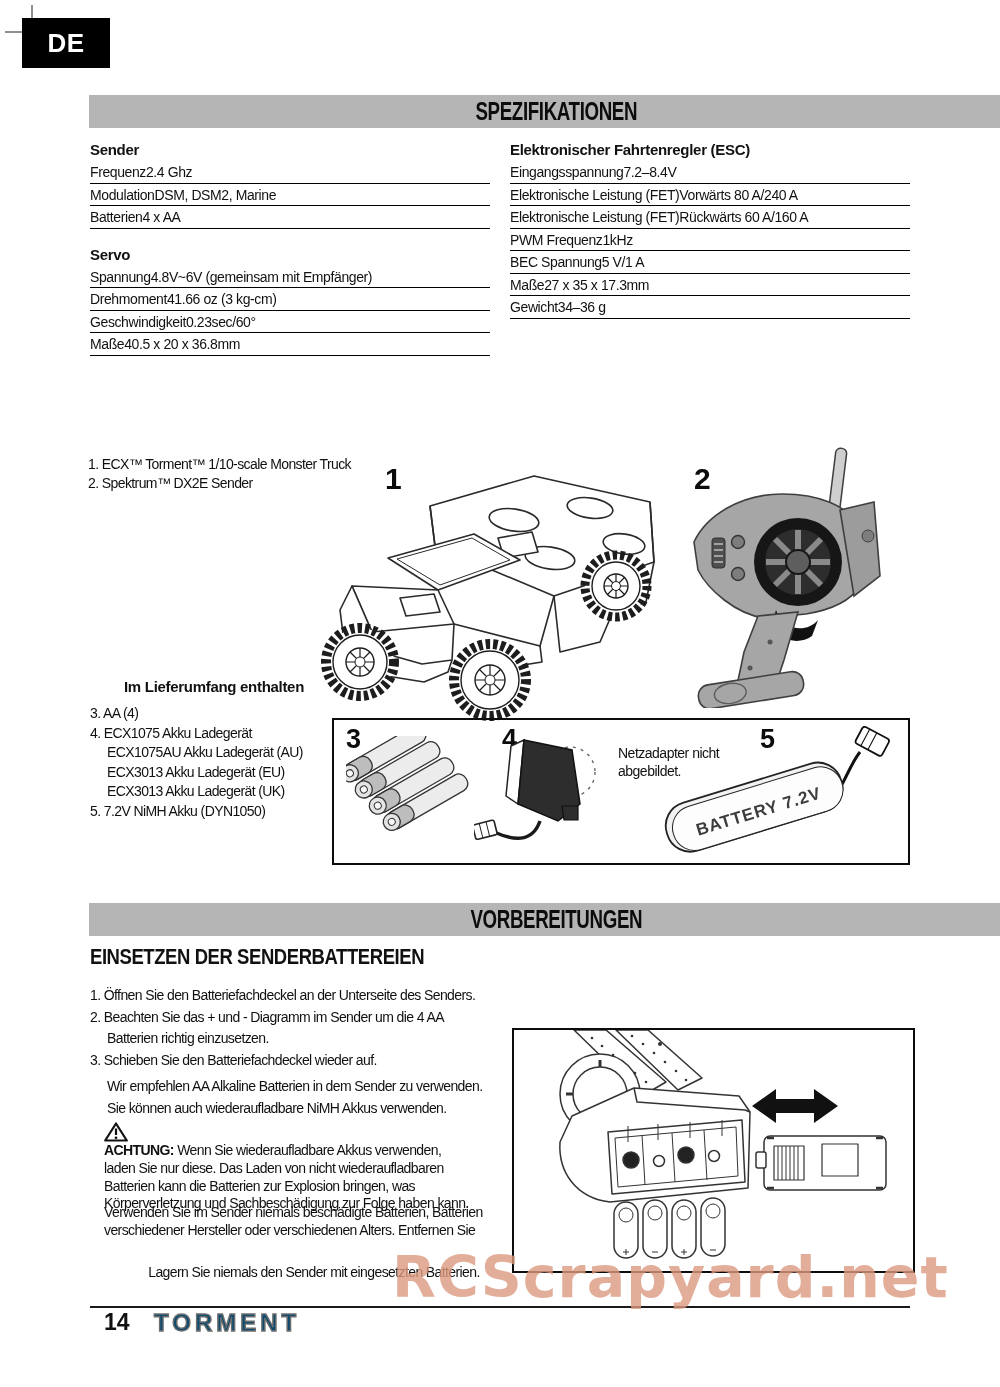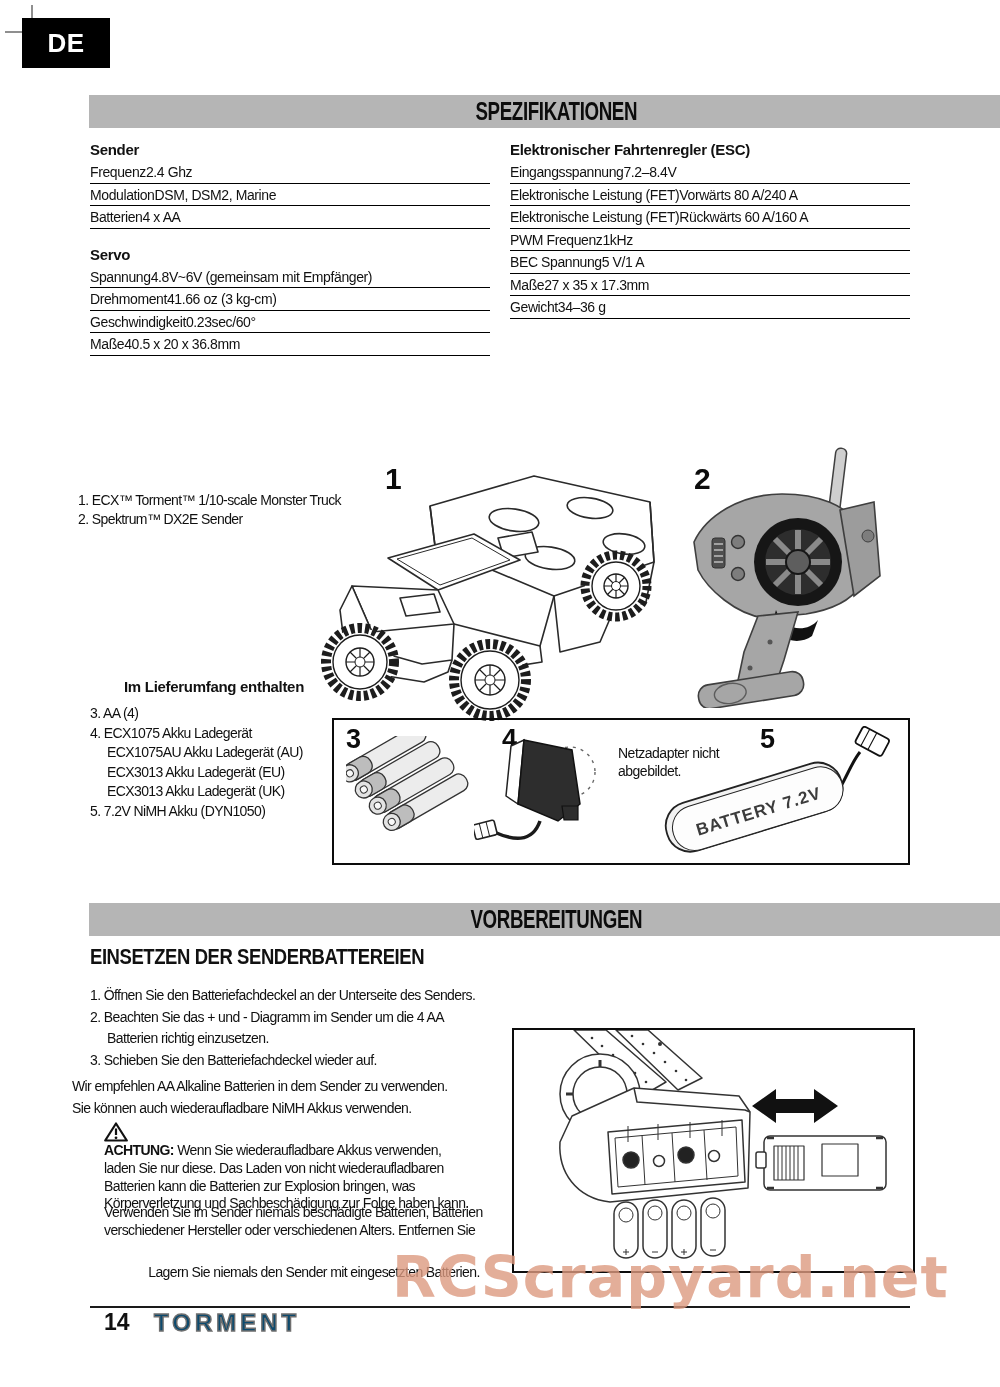--- a/index.html
+++ b/index.html
@@ -132,21 +132,21 @@
         <span class="v">27 x 35 x 17.3mm</span>
       </div>
       <div class="spec-row">
         <span class="l">Gewicht</span>
         <span class="v">34–36 g</span>
       </div>
     </div>
   </div>
 
 
-  <div class="par lh19" style="left:78px;top:455px;width:310px;margin-top:36px;">
+  <div class="par lh19" style="left:88px;top:455px;width:310px;">
     <div class="line">1. ECX™ Torment™ 1/10-scale Monster Truck</div>
     <div class="line">2. Spektrum™ DX2E Sender</div>
   </div>
 
   <div class="fig-num" style="left:385px;top:462px;">1</div>
 
   <svg class="abs" style="left:302px;top:446px;" width="365" height="275" viewBox="0 0 365 275">
     <g stroke="#2a2a2a" fill="#fff" stroke-width="1.6" stroke-linejoin="round">
       <path d="M128,60 L232,30 L348,56 L352,116 L252,150 L133,100 Z"></path>
       <path d="M128,60 L133,100" fill="none"></path>
@@ -302,21 +302,21 @@
 
   <div class="subhead" style="left:90px;top:944px;">EINSETZEN DER SENDERBATTEREIEN</div>
 
   <div class="par lh21" style="left:90px;top:985px;width:430px;">
     <div class="line">1. Öffnen Sie den Batteriefachdeckel an der Unterseite des Senders.</div>
     <div class="line">2. Beachten Sie das + und - Diagramm im Sender um die 4 AA</div>
     <div class="line cont">Batterien richtig einzusetzen.</div>
     <div class="line">3. Schieben Sie den Batteriefachdeckel wieder auf.</div>
   </div>
 
-  <div class="par lh21" style="left:72px;top:1076px;width:430px;">
+  <div class="par lh21" style="left:107px;top:1076px;width:430px;">
     <div class="line">Wir empfehlen AA Alkaline Batterien in dem Sender zu verwenden.</div>
     <div class="line">Sie können auch wiederaufladbare NiMH Akkus verwenden.</div>
   </div>
 
   <div class="par lh18" style="left:104px;top:1122px;width:410px;">
     <div class="line">
       <svg class="warn-icon" width="24" height="20" viewBox="0 0 24 20">
         <path d="M12,1.5 L22.8,18.5 L1.2,18.5 Z" fill="#fff" stroke="#111" stroke-width="2.2" stroke-linejoin="round"></path>
         <rect x="10.9" y="6.5" width="2.2" height="6.5" fill="#111"></rect>
         <circle cx="12" cy="15.8" r="1.4" fill="#111"></circle>

